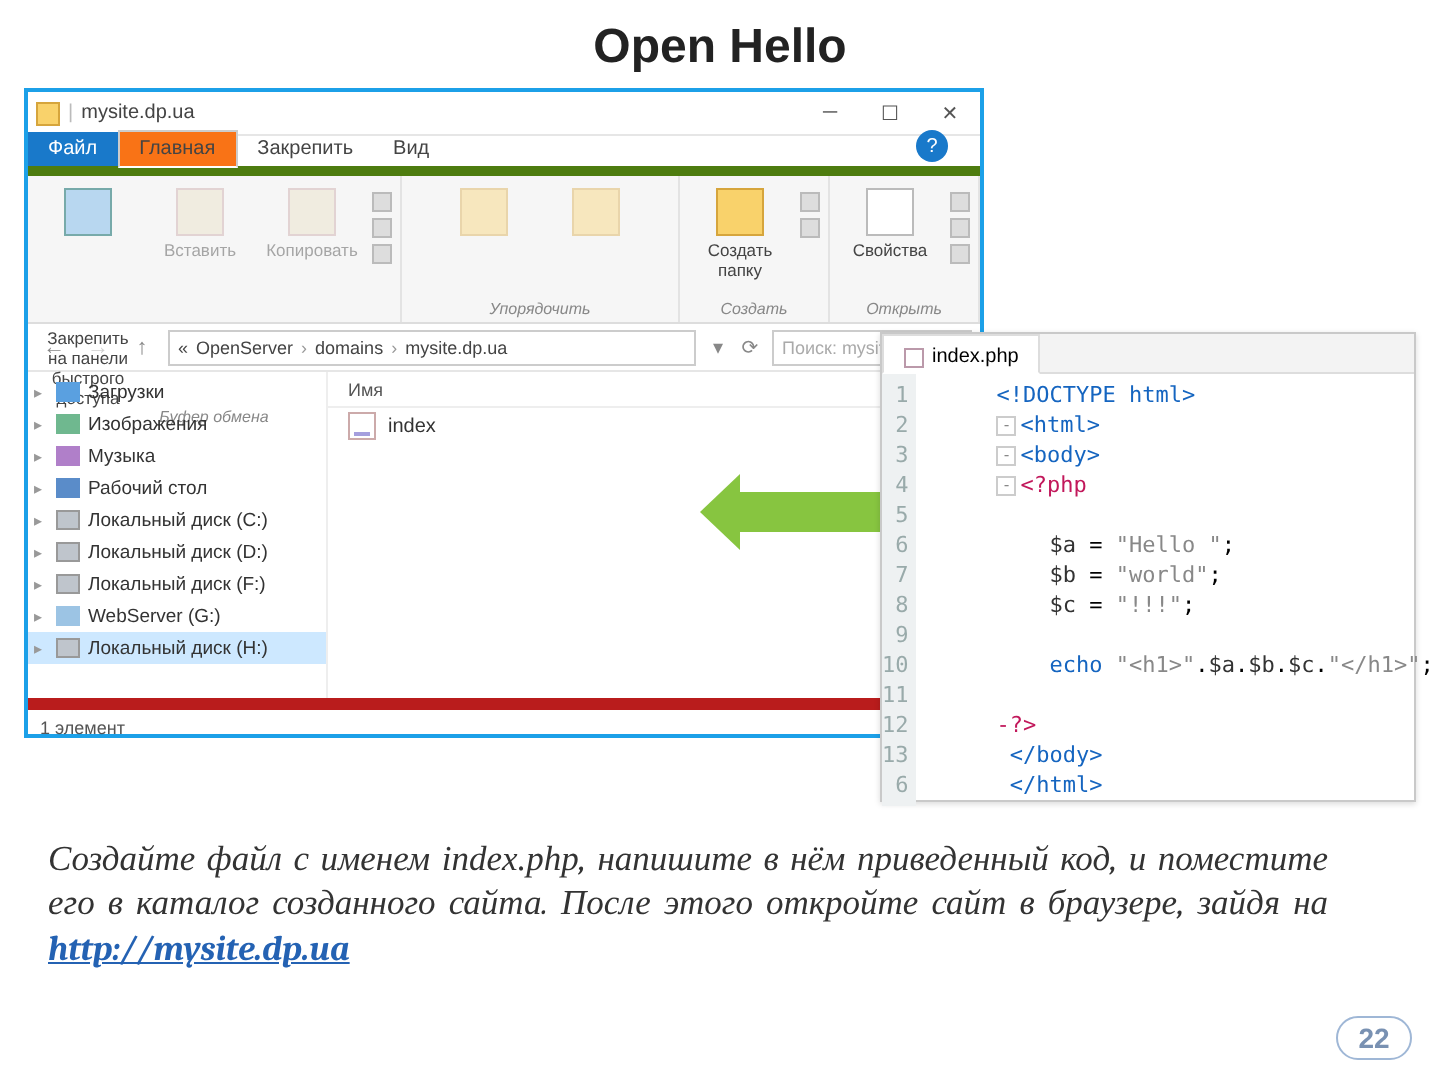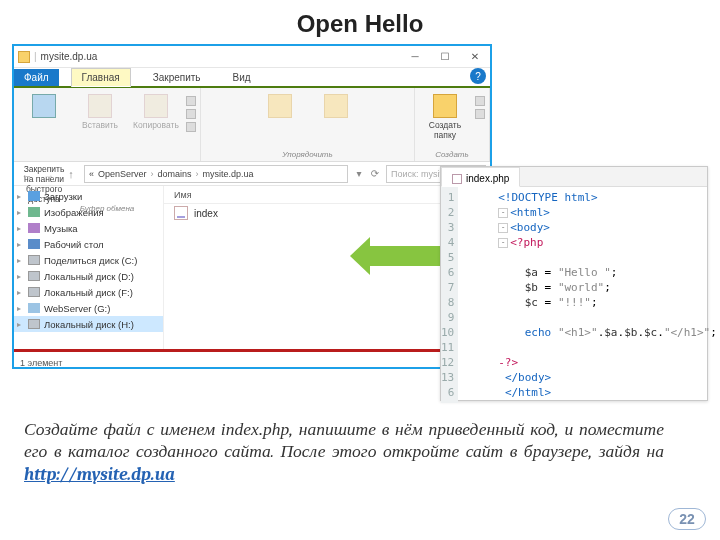--- a/index.html
+++ b/index.html
@@ -9,24 +9,24 @@
 
   
   .explorer { position: absolute; left: 2px; top: 0; width: 480px; height: 325px; border: 2px solid #1ca0e8; background: #fff; font-size: 10px; color: #333; }
   .titlebar { height: 22px; display: flex; align-items: center; justify-content: space-between; background: #fff; border-bottom: 1px solid #e6e6e6; }
   .titlebar-left { display: flex; align-items: center; gap: 4px; padding-left: 4px; }
   .tb-icon { width: 12px; height: 12px; background: #f9d26b; border: 1px solid #d6a53c; }
   .titlebar-text { font-size: 10px; color: #444; }
   .win-controls { display: flex; }
   .win-btn { width: 30px; height: 22px; display: flex; align-items: center; justify-content: center; font-size: 10px; color: #555; }
 
-  .ribbon-tabs { height: 20px; display: flex; align-items: flex-end; border-bottom: 2px solid #4d7c0f; background: #fff; gap:12px; padding-right:4px;}
+  .ribbon-tabs { height: 20px; display: flex; align-items: flex-end; border-bottom: 5px solid #4d7c0f; background: #fff; gap:0; padding-right:16px;}
   .ribbon-tab { padding: 3px 10px; font-size: 10px; color: #444; }
   .ribbon-tab.file { background: #1979ca; color: #fff; }
-  .ribbon-tab.active { border: 1px solid #ccc; border-bottom: 1px solid #fff; margin-bottom: -1px; background:#fef9c3;}
+  .ribbon-tab.active { border: 1px solid #ccc; border-bottom: 1px solid #fff; margin-bottom: -1px; background:#f97316;}
   .ribbon-help { margin-left:auto; width:16px; height:16px; border-radius:50%; background:#1979ca; color:#fff; font-size:10px; display:flex; align-items:center; justify-content:center; margin-bottom:2px;}
 
   .ribbon-body { height: 74px; background: #f6f6f6; border-bottom: 1px solid #ddd; display: flex; }
   .ribbon-group { border-right: 1px solid #e3e3e3; padding: 2px 4px 0; display: flex; flex-direction: column; align-items:center;}
   .rg-items { display: flex; gap: 4px; flex:1; align-items:flex-start; padding-top:4px;}
   .rg-label { text-align: center; font-size: 8px; color: #888; padding-bottom: 2px; font-style: italic; }
   .big-btn { display:flex; flex-direction:column; align-items:center; width: 52px; font-size:8.5px; color:#444; }
   .big-btn.dim { opacity:.45; }
   .big-ico { width:24px; height:24px; background:#e9e2c7; border:1px solid #caa; margin-bottom:2px; }
   .big-ico.pin { background:#b8d7f0; border-color:#7aa; }
@@ -56,21 +56,21 @@
   .sb-ico.desk { background:#5a8cc9; }
   .sb-ico.drv { background:#bfc5cc; border:1px solid #999; }
   .sb-ico.net { background:#9cc4e4; }
   .tree-caret { color:#999; font-size:8px; position:absolute; margin-left:-11px;}
 
   .file-area { flex:1; }
   .fa-header { height:18px; border-bottom:1px solid #eee; display:flex; align-items:center; padding-left:10px; font-size:9px; color:#555;}
   .file-row { display:flex; align-items:center; gap:6px; padding: 2px 10px; }
   .file-ico { width:14px; height:14px; background:#fff; border:1px solid #caa; position:relative;}
   .file-ico::after{content:"";position:absolute;left:2px;right:2px;top:9px;height:2px;background:#a59fde;}
-  .statusbar { height:24px; border-top:3px solid #b91c1c; display:flex; align-items:center; padding: 0 6px; font-size:9px; color:#555; justify-content:space-between;}
+  .statusbar { height:24px; border-top:6px solid #b91c1c; display:flex; align-items:center; padding: 0 6px; font-size:9px; color:#555; justify-content:space-between;}
   .view-icons { display:flex; gap:4px;}
   .view-ico { width:16px; height:14px; border:1px solid #ccc; background:#eef;}
 
   
   .big-arrow { position:absolute; left: 340px; top: 193px; width: 110px; height: 38px; }
   .arrow-body { position:absolute; left:16px; top:9px; width:94px; height:20px; background:#87c540; }
   .arrow-head { position:absolute; left:0; top:0; width:0; height:0; border-top:19px solid transparent; border-bottom:19px solid transparent; border-right:20px solid #87c540; }
 
   
   .editor { position:absolute; left: 430px; top: 122px; width: 268px; height: 235px; border:1px solid #c9c9c9; background:#fff; box-shadow: 0 1px 3px rgba(0,0,0,.15);}
@@ -177,20 +177,40 @@
             <div class="small-item">
                 <span class="small-ico"></span>
               </div>
             <div class="small-item">
                 <span class="small-ico"></span>
               </div>
           </div>
         </div>
         <div class="rg-label">Создать</div>
       </div>
+      <div class="ribbon-group">
+        <div class="rg-items">
+          <div class="big-btn">
+            <div class="big-ico props"></div>
+            <span>Свойства</span>
+          </div>
+          <div class="small-stack">
+            <div class="small-item">
+                <span class="small-ico"></span>
+              </div>
+            <div class="small-item">
+                <span class="small-ico"></span>
+              </div>
+            <div class="small-item">
+                <span class="small-ico"></span>
+              </div>
+          </div>
+        </div>
+        <div class="rg-label">Открыть</div>
+      </div>
     </div>
 
     <div class="addrbar">
       <div class="nav-arrow">←</div>
       <div class="nav-arrow" style="opacity:.4;">→</div>
       <div class="nav-arrow">↑</div>
       <div class="addr-box">
         <span>«</span>
         <span>OpenServer</span>
         <span class="addr-sep">›</span>
@@ -223,21 +243,21 @@
             <span>Музыка</span>
           </div>
           <div class="sb-item">
             <span class="tree-caret">▸</span>
             <span class="sb-ico desk"></span>
             <span>Рабочий стол</span>
           </div>
           <div class="sb-item">
             <span class="tree-caret">▸</span>
             <span class="sb-ico drv"></span>
-            <span>Поделиться диск (C:)</span>
+            <span>Локальный диск (C:)</span>
           </div>
           <div class="sb-item">
             <span class="tree-caret">▸</span>
             <span class="sb-ico drv"></span>
             <span>Локальный диск (D:)</span>
           </div>
           <div class="sb-item">
             <span class="tree-caret">▸</span>
             <span class="sb-ico drv"></span>
             <span>Локальный диск (F:)</span>

